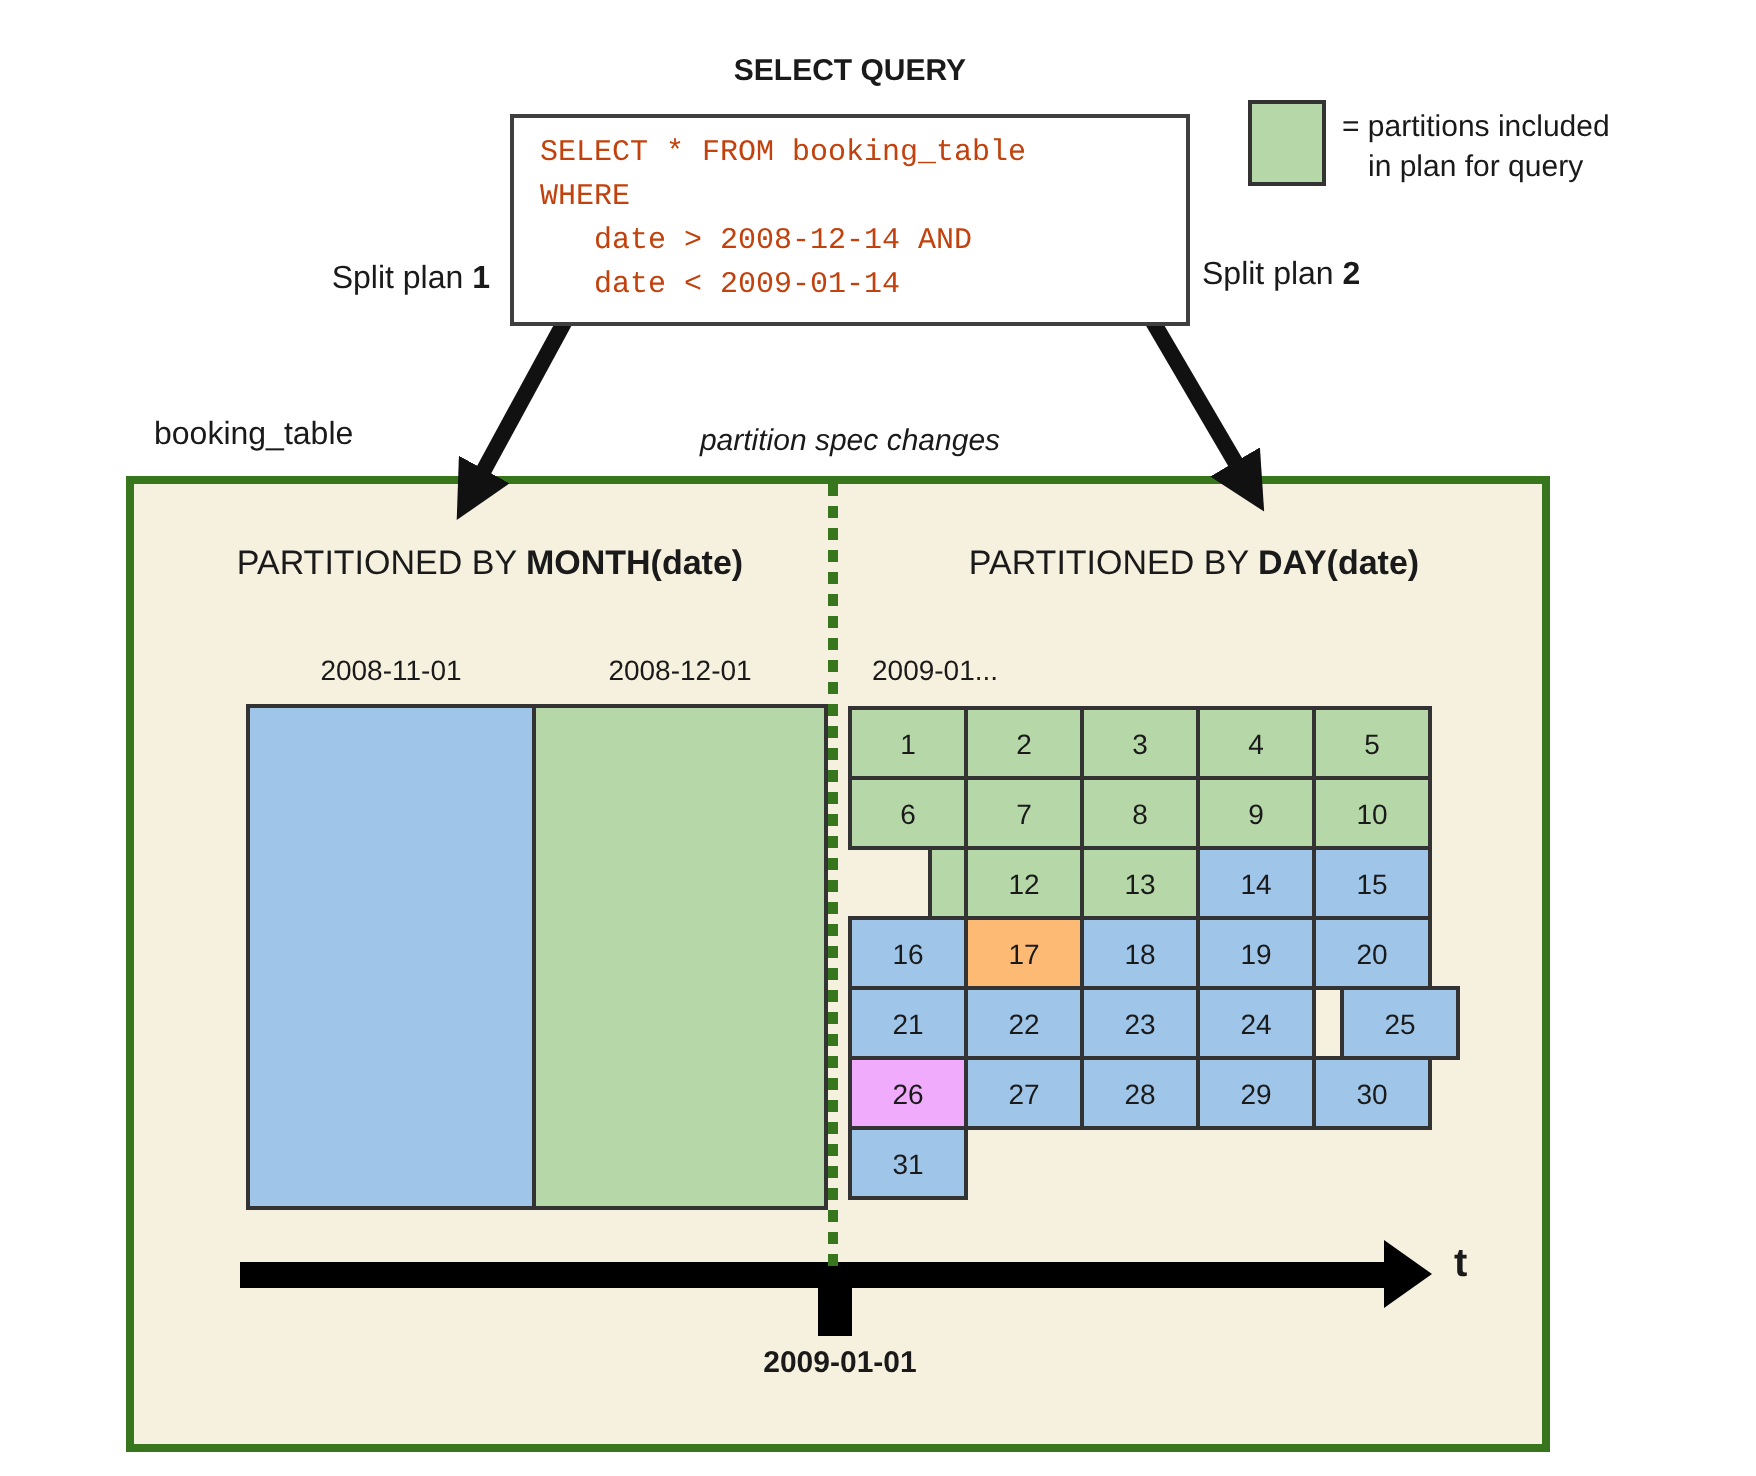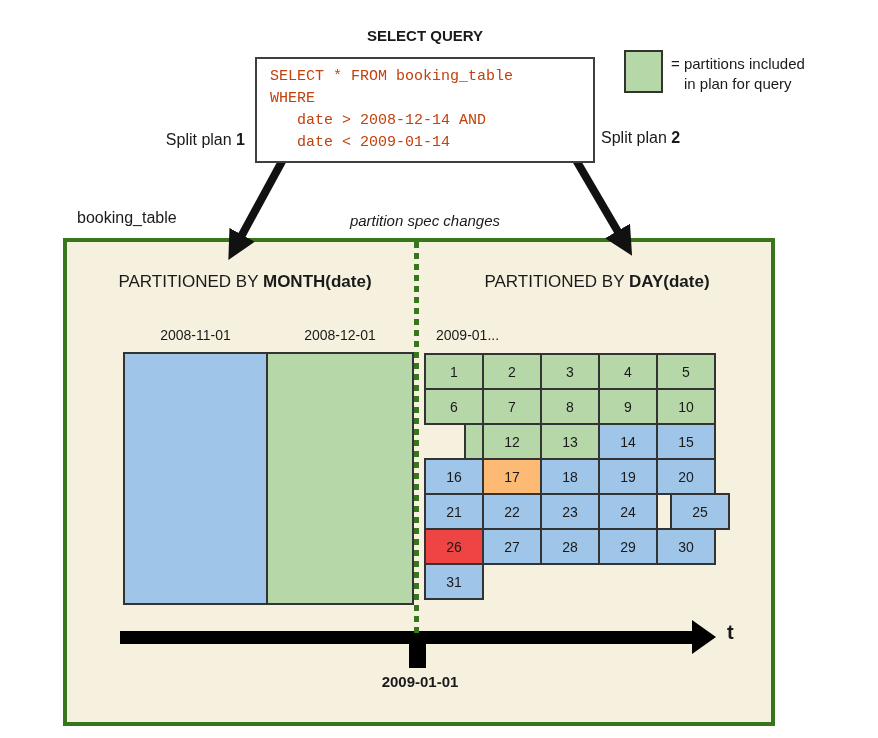--- a/index.html
+++ b/index.html
@@ -133,21 +133,21 @@
       <div class="day-cell" style="left: 0px; top: 105px; background: rgb(159, 197, 232);">16</div>
       <div class="day-cell" style="left: 58px; top: 105px; background: #fdba74;">17</div>
       <div class="day-cell" style="left: 116px; top: 105px; background: rgb(159, 197, 232);">18</div>
       <div class="day-cell" style="left: 174px; top: 105px; background: rgb(159, 197, 232);">19</div>
       <div class="day-cell" style="left: 232px; top: 105px; background: rgb(159, 197, 232);">20</div>
       <div class="day-cell" style="left: 0px; top: 140px; background: rgb(159, 197, 232);">21</div>
       <div class="day-cell" style="left: 58px; top: 140px; background: rgb(159, 197, 232);">22</div>
       <div class="day-cell" style="left: 116px; top: 140px; background: rgb(159, 197, 232);">23</div>
       <div class="day-cell" style="left: 174px; top: 140px; background: rgb(159, 197, 232);">24</div>
       <div class="day-cell" style="left: 232px; top: 140px; background: rgb(159, 197, 232); margin-left: 14px;">25</div>
-      <div class="day-cell" style="left: 0px; top: 175px; background: #ef4444;">26</div>
+      <div class="day-cell" style="left: 0px; top: 175px; background: #f0abfc;">26</div>
       <div class="day-cell" style="left: 58px; top: 175px; background: rgb(159, 197, 232);">27</div>
       <div class="day-cell" style="left: 116px; top: 175px; background: rgb(159, 197, 232);">28</div>
       <div class="day-cell" style="left: 174px; top: 175px; background: rgb(159, 197, 232);">29</div>
       <div class="day-cell" style="left: 232px; top: 175px; background: rgb(159, 197, 232);">30</div>
       <div class="day-cell" style="left: 0px; top: 210px; background: rgb(159, 197, 232);">31</div>
     </div>
 
   <div id="timeline-bar" class="abs"></div>
   <div id="timeline-head" class="abs"></div>
   <div id="t-label" class="abs">t</div>

